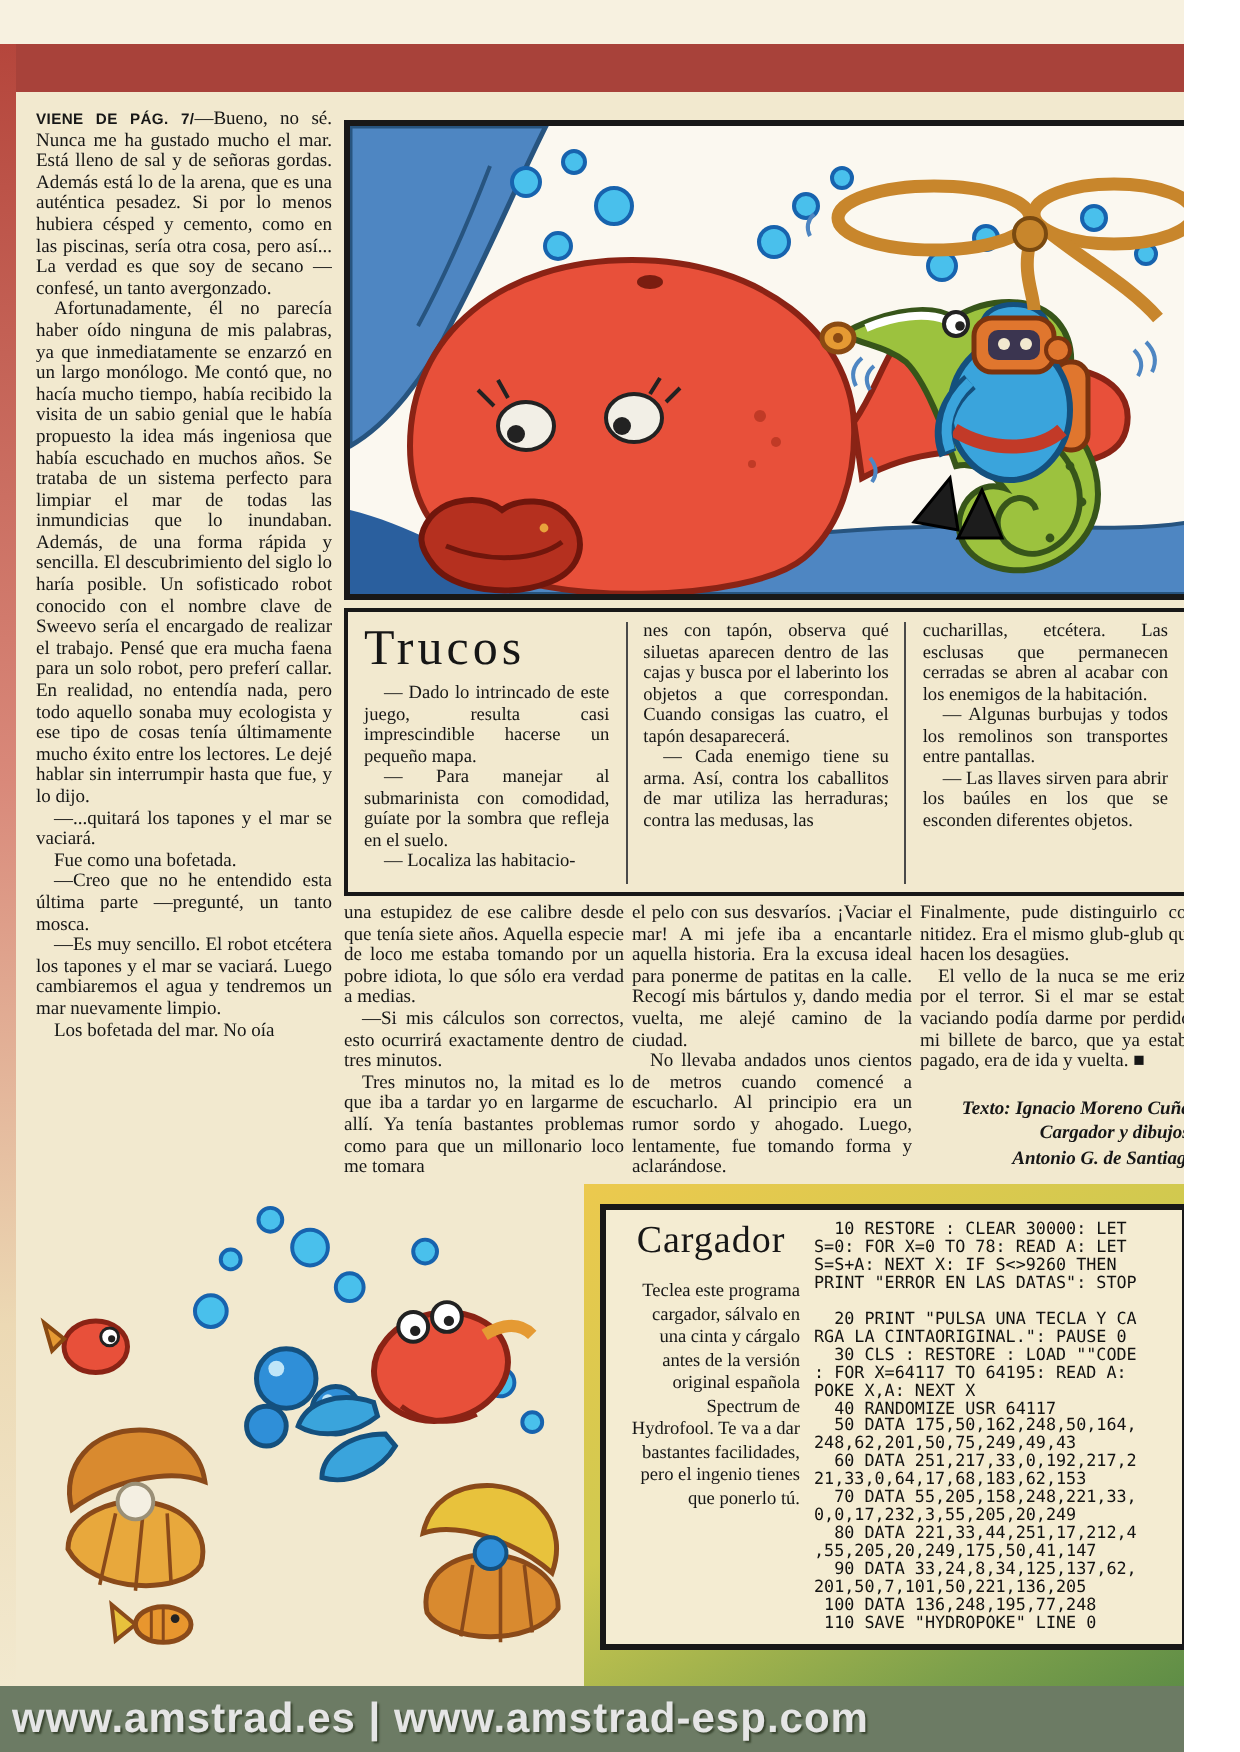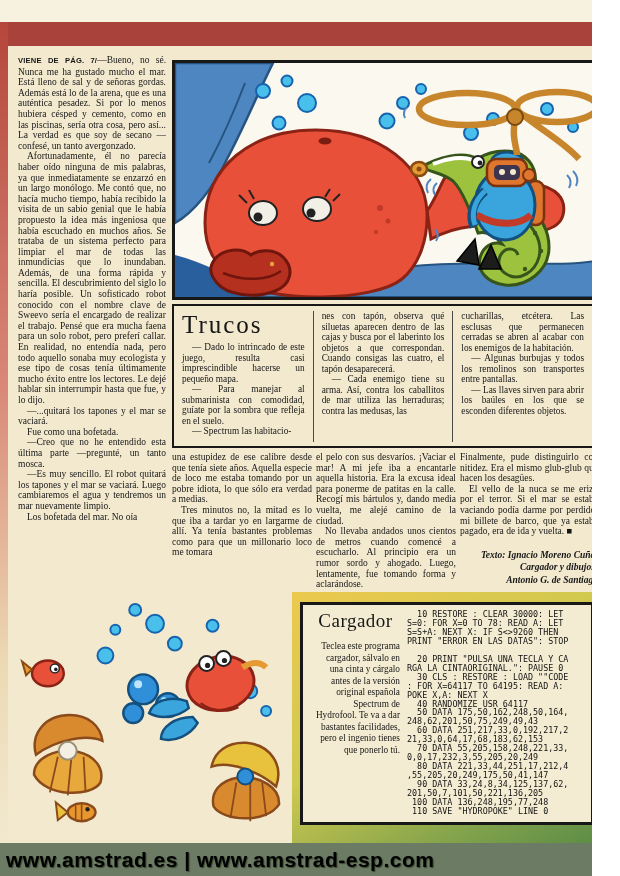--- a/index.html
+++ b/index.html
@@ -9,21 +9,21 @@
   .edge-top{position:absolute;left:0;top:0;width:620px;height:22px;background:#f7f1e0;}
   .band-top{position:absolute;left:8px;top:22px;width:612px;height:24px;background:#a8423a;}
   .edge-left{position:absolute;left:0;top:22px;width:8px;height:821px;
              background:linear-gradient(#b5463c,#d9897a 45%,#ecd9b4 78%,#f2e9cf);}
   .edge-right{position:absolute;left:598px;top:22px;width:22px;height:821px;
               background:linear-gradient(#a8423a,#c06030 30%,#e3aa38 55%,#cabf45 70%,#56803f 92%,#3e6b3c);}
   .grad-patch{position:absolute;left:292px;top:592px;width:306px;height:251px;
               background:linear-gradient(150deg,#ecc94e,#cfc94f 45%,#7da04b 82%,#5d8c46);}
   
   .footer-bar{position:absolute;left:0;top:843px;width:620px;height:33px;background:#6c7b64;
-              color:#000000;font-family:"Liberation Sans","DejaVu Sans",sans-serif;font-weight:bold;
+              color:#e5e5e5;font-family:"Liberation Sans","DejaVu Sans",sans-serif;font-weight:bold;
               font-size:21px;line-height:33px;padding-left:6px;box-sizing:border-box;
               letter-spacing:.5px;text-shadow:1px 1px 1px #39452f;}
   
   .bt{position:absolute;font-size:9.5px;line-height:10.6px;text-align:justify;overflow:hidden;}
   .bt p{margin:0;text-indent:9px;}
   .bt p.noind{text-indent:0;}
   .kicker{font-family:"Liberation Sans","DejaVu Sans",sans-serif;font-weight:bold;font-size:7.6px;letter-spacing:.2px;}
   .col1{left:18px;top:55px;width:148px;height:540px;}
   .col2{left:172px;top:452px;width:140px;height:140px;}
   .col3{left:316px;top:452px;width:140px;height:140px;}
@@ -61,21 +61,21 @@
   <div class="edge-left"></div>
   <div class="grad-patch"></div>
   <div class="edge-right"></div>
 
   <div class="bt col1">
     <p class="noind"><span class="kicker">VIENE DE PÁG. 7/</span><span>—Bueno, no sé. Nunca me ha gustado mucho el mar. Está lleno de sal y de señoras gordas. Además está lo de la arena, que es una auténtica pesadez. Si por lo menos hubiera césped y cemento, como en las piscinas, sería otra cosa, pero así... La verdad es que soy de secano —confesé, un tanto avergonzado.</span></p>
     <p>Afortunadamente, él no parecía haber oído ninguna de mis palabras, ya que inmediatamente se enzarzó en un largo monólogo. Me contó que, no hacía mucho tiempo, había recibido la visita de un sabio genial que le había propuesto la idea más ingeniosa que había escuchado en muchos años. Se trataba de un sistema perfecto para limpiar el mar de todas las inmundicias que lo inundaban. Además, de una forma rápida y sencilla. El descubrimiento del siglo lo haría posible. Un sofisticado robot conocido con el nombre clave de Sweevo sería el encargado de realizar el trabajo. Pensé que era mucha faena para un solo robot, pero preferí callar. En realidad, no entendía nada, pero todo aquello sonaba muy ecologista y ese tipo de cosas tenía últimamente mucho éxito entre los lectores. Le dejé hablar sin interrumpir hasta que fue, y lo dijo.</p>
     <p>—...quitará los tapones y el mar se vaciará.</p>
     <p>Fue como una bofetada.</p>
     <p>—Creo que no he entendido esta última parte —pregunté, un tanto mosca.</p>
-    <p>—Es muy sencillo. El robot quitará los tapones y el mar se vaciará. Luego cambiaremos el agua y tendremos un mar nuevamente limpio.</p>
+    <p>—Es muy sencillo. El robot etcétera los tapones y el mar se vaciará. Luego cambiaremos el agua y tendremos un mar nuevamente limpio.</p>
     <p>Los bofetada del mar. No oía</p>
   </div>
 
   <div class="illo-box">
     <svg width="420" height="234" viewBox="0 0 420 234">
       <rect width="420" height="234" fill="#fbf8f0"></rect>
       <g>
         <path d="M0,0 L98,0 C82,32 70,62 52,96 C38,126 18,150 0,160 Z" fill="#4e86c2" stroke="#27547f" stroke-width="2.5"></path>
         <path d="M70,20 C60,46 48,74 34,100" stroke="#27547f" stroke-width="2" fill="none"></path>
       </g>
@@ -153,35 +153,36 @@
           <path d="M260,166 q5,6 1,12"></path>
       </g>
     </svg>
   </div>
 
   <div class="trucos">
     <div class="tcol">
       <h2 class="trucos-title">Trucos</h2>
       <p class="dash">— Dado lo intrincado de este juego, resulta casi imprescindible hacerse un pequeño mapa.</p>
       <p class="dash">— Para manejar al submarinista con comodidad, guíate por la sombra que refleja en el suelo.</p>
-      <p class="dash">— Spectrum las habitacio-</p>
+      <p class="dash">— Localiza las habitacio-</p>
     </div>
     <div class="tcol tcol-sep">
       <p>nes con tapón, observa qué siluetas aparecen dentro de las cajas y busca por el laberinto los objetos a que correspondan. Cuando consigas las cuatro, el tapón desaparecerá.</p>
       <p class="dash">— Cada enemigo tiene su arma. Así, contra los caballitos de mar utiliza las herraduras; contra las medusas, las</p>
     </div>
     <div class="tcol tcol-sep">
       <p>cucharillas, etcétera. Las esclusas que permanecen cerradas se abren al acabar con los enemigos de la habitación.</p>
       <p class="dash">— Algunas burbujas y todos los remolinos son transportes entre pantallas.</p>
       <p class="dash">— Las llaves sirven para abrir los baúles en los que se esconden diferentes objetos.</p>
     </div>
   </div>
 
   <div class="bt col2">
     <p class="noind">una estupidez de ese calibre desde que tenía siete años. Aquella especie de loco me estaba tomando por un pobre idiota, lo que sólo era verdad a medias.</p>
+    <p>—Si mis cálculos son correctos, esto ocurrirá exactamente dentro de tres minutos.</p>
     <p>Tres minutos no, la mitad es lo que iba a tardar yo en largarme de allí. Ya tenía bastantes problemas como para que un millonario loco me tomara</p>
   </div>
   <div class="bt col3">
     <p class="noind">el pelo con sus desvaríos. ¡Vaciar el mar! A mi jefe iba a encantarle aquella historia. Era la excusa ideal para ponerme de patitas en la calle. Recogí mis bártulos y, dando media vuelta, me alejé camino de la ciudad.</p>
     <p>No llevaba andados unos cientos de metros cuando comencé a escucharlo. Al principio era un rumor sordo y ahogado. Luego, lentamente, fue tomando forma y aclarándose.</p>
   </div>
   <div class="bt col4">
     <p class="noind">Finalmente, pude distinguirlo con nitidez. Era el mismo glub-glub que hacen los desagües.</p>
     <p>El vello de la nuca se me erizó por el terror. Si el mar se estaba vaciando podía darme por perdido: mi billete de barco, que ya estaba pagado, era de ida y vuelta. ■</p>
     <div class="credits">

